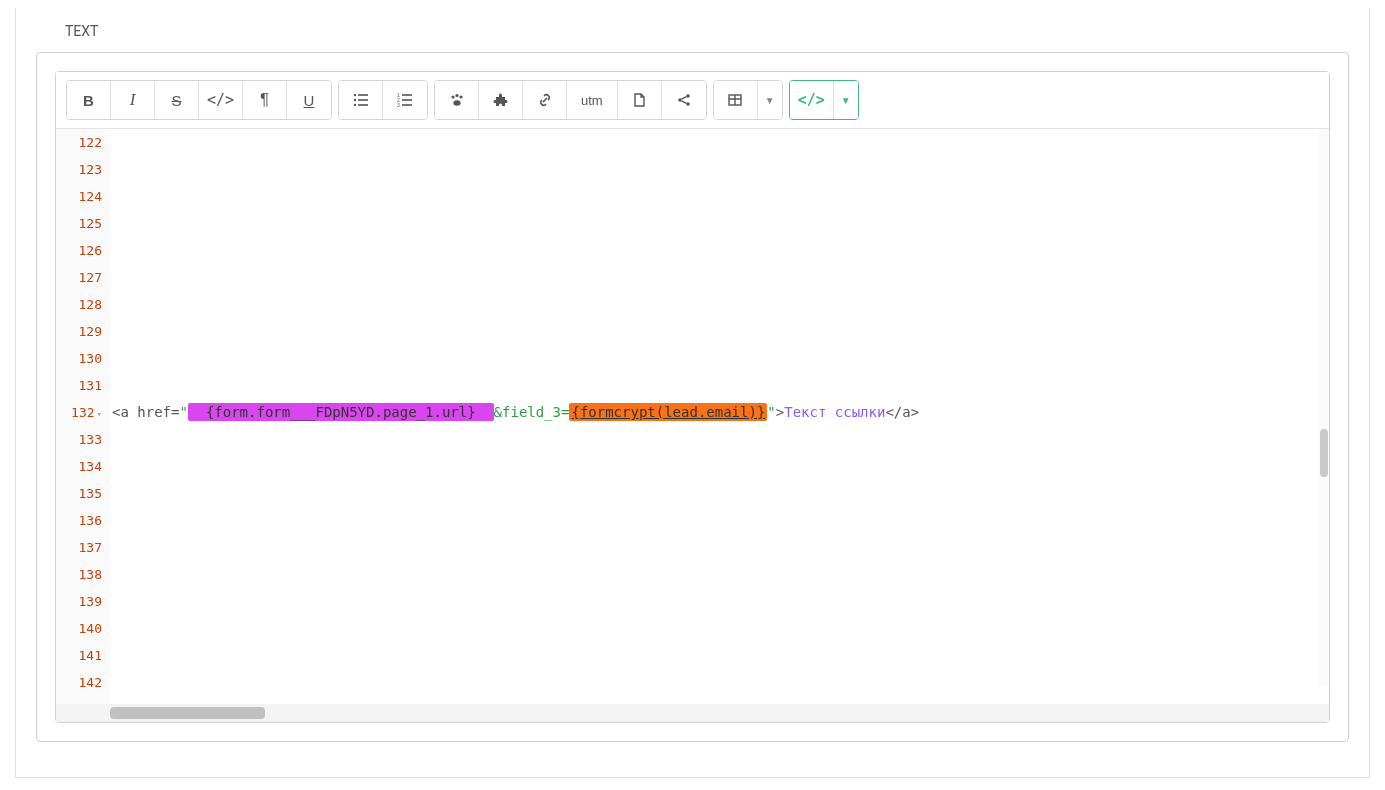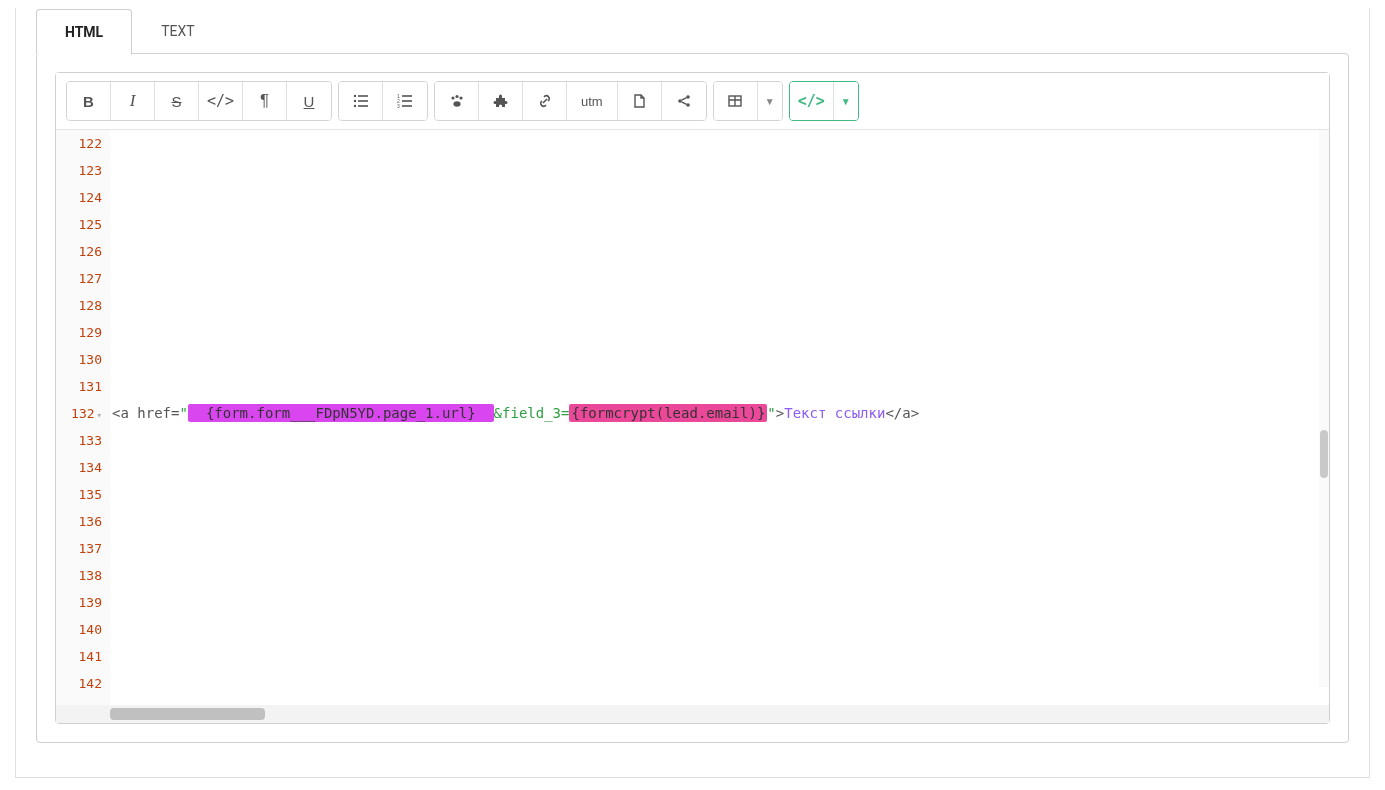--- a/index.html
+++ b/index.html
@@ -134,24 +134,25 @@
 .tok-attr { color: #555; }
 .tok-str { color: #2ea043; }
 .tok-text { color: #8b5cf6; text-align: right; }
 .hl-green {
   background: #d946ef;
   border-radius: 2px;
   padding: 1px 18px;
   color: #333;
 }
 .hl-blue {
-  background: #ec4899;
+  background: #f97316;
   border-radius: 2px;
   padding: 1px 2px;
   color: #333;
+  text-decoration: underline;
 }
 .vscroll {
   position: absolute;
   right: 0;
   top: 0;
   bottom: 18px;
   width: 10px;
   background: #fafafa;
 }
 .vscroll .thumb {
@@ -175,21 +176,20 @@
   border-radius: 4px;
 }
 svg { width: 16px; height: 16px; }
 </style>
 </head>
 <body>
 
 <div class="outer-frame">
 
   <div class="tabs">
-    <div class="tab active">HTML</div>
     <div class="tab">TEXT</div>
   </div>
 
   <div class="editor-box">
     <div class="editor-inner">
 
       <div class="toolbar">
         <div class="btn-group">
           <button class="btn">
               <b>B</b>

